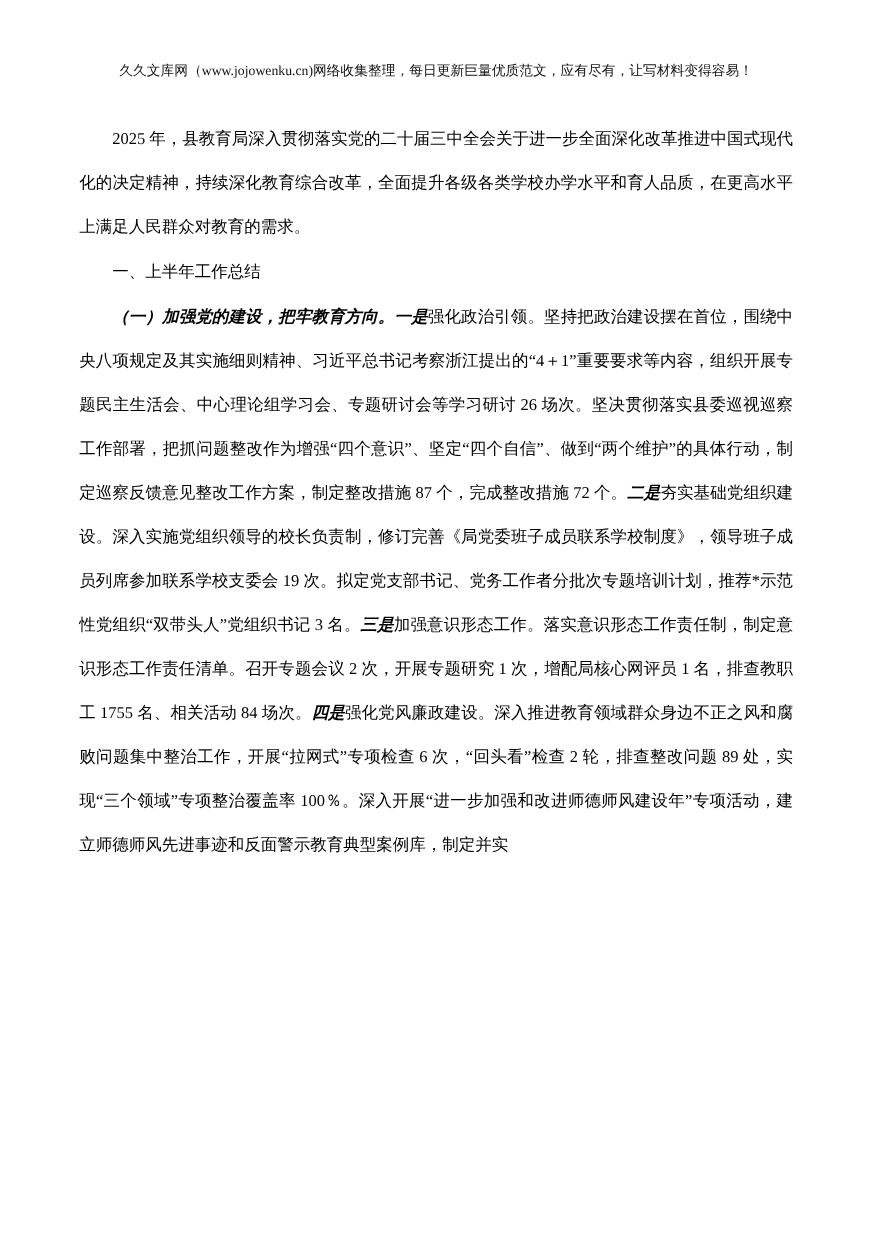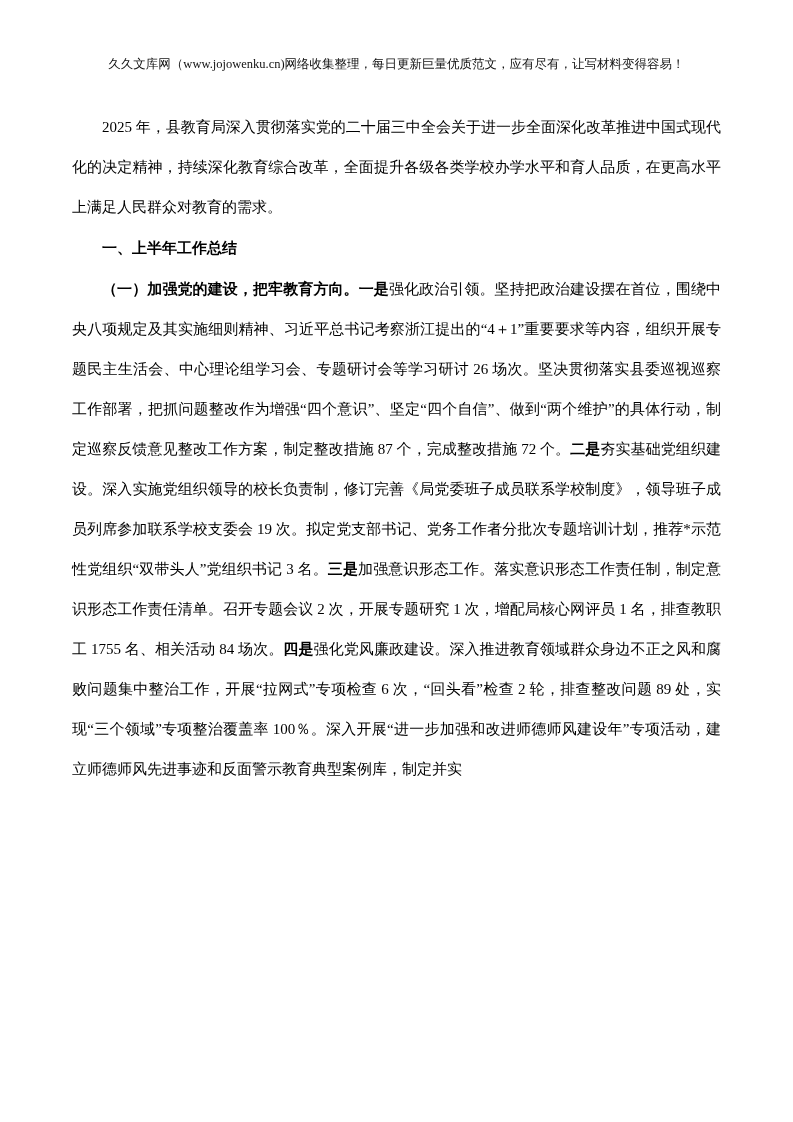--- a/index.html
+++ b/index.html
@@ -37,24 +37,25 @@
     text-align: justify;
     text-justify: inter-ideograph;
   }
   p.para {
     margin: 0 0 1px 0;
     text-indent: 2em;
   }
   p.heading {
     margin: 0 0 1px 0;
     text-indent: 2em;
-    font-weight: bold;
+    font-weight: normal;
   }
   .b {
     font-weight: bold;
+    font-style: italic;
   }
 </style>
 </head>
 <body>
 
 <div class="page">
 
   <div class="watermark">久久文库网（www.jojowenku.cn)网络收集整理，每日更新巨量优质范文，应有尽有，让写材料变得容易！</div>
 
   <div class="doc-body">

